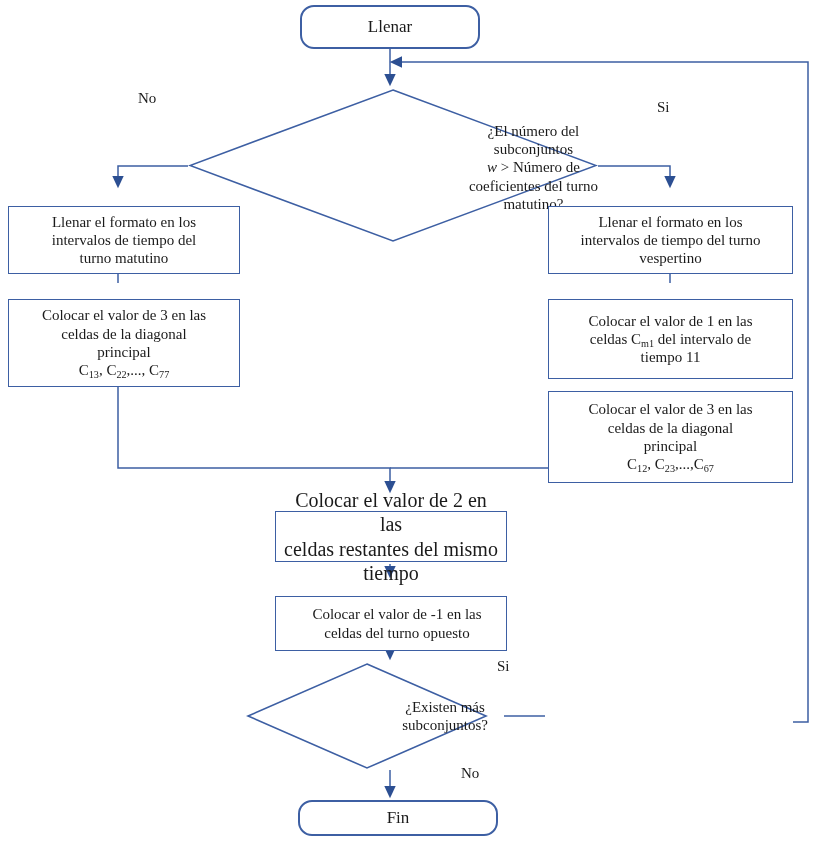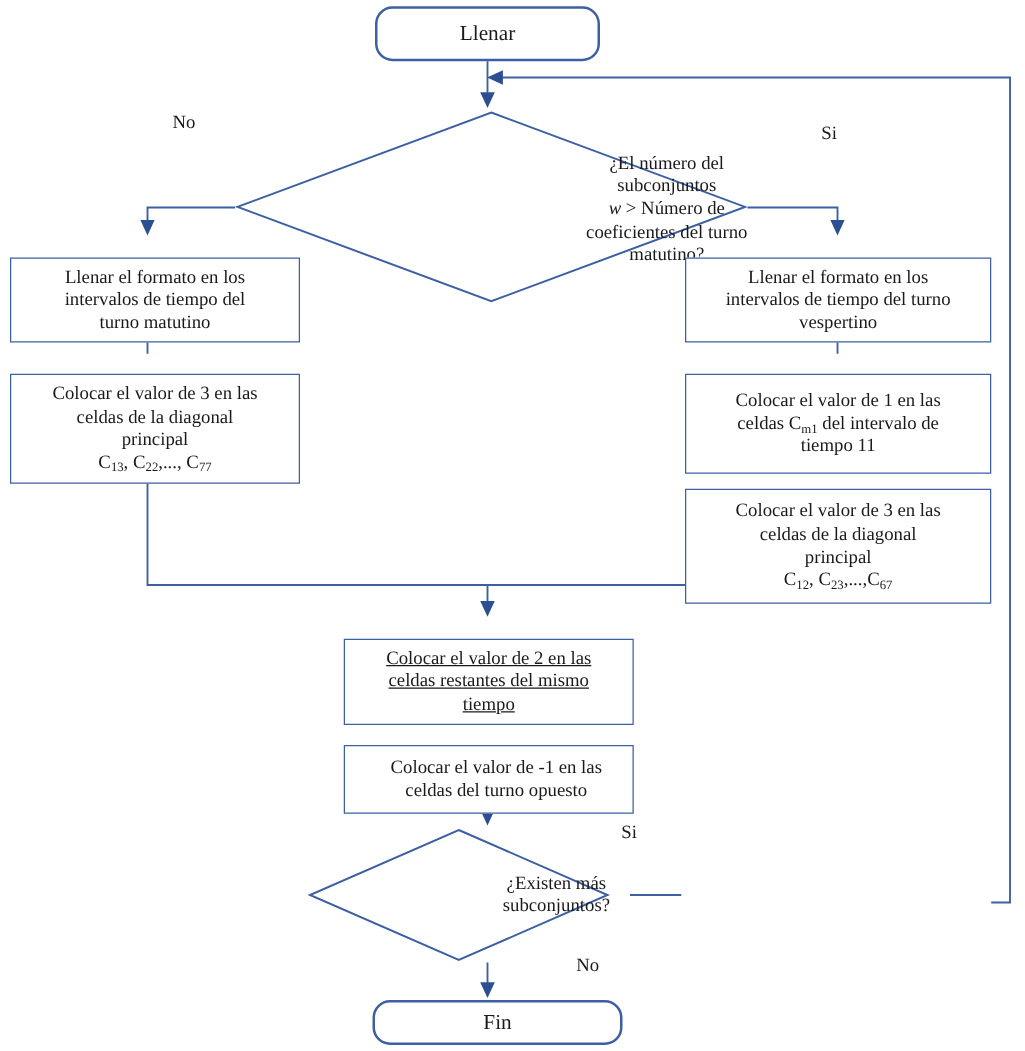--- a/index.html
+++ b/index.html
@@ -19,21 +19,21 @@
   i{font-style:italic;}
 
   
   #n-inicio{left:300px;top:5px;width:180px;height:44px;font-size:17px;}
   #n-fin{left:298px;top:800px;width:200px;height:36px;font-size:17px;}
   #n-llenar-mat{left:8px;top:190px;width:232px;height:68px;font-size:15px;}
   #n-llenar-ves{left:548px;top:190px;width:245px;height:68px;font-size:15px;}
   #n-val3-mat{left:8px;top:283px;width:232px;height:88px;font-size:15px;}
   #n-val1-ves{left:548px;top:283px;width:245px;height:80px;font-size:15px;}
   #n-val3-ves{left:548px;top:375px;width:245px;height:92px;font-size:15px;}
-  #n-val2{left:275px;top:495px;width:232px;height:69px;font-size:15px;text-decoration:underline;}
+  #n-val2{left:275px;top:495px;width:232px;height:51px;font-size:20px;}
   #n-valm1{left:275px;top:580px;width:232px;height:55px;font-size:15px;padding-left:12px;}
   #n-continuar{left:545px;top:690px;width:248px;height:65px;font-size:15px;}
 
   .diamond{position:absolute;}
   .diamond .dtxt{position:absolute;left:0;top:0;width:100%;height:100%;
         display:flex;align-items:center;justify-content:flex-end;text-align:center;
         line-height:1.22;}
   #d-num{left:188px;top:88px;width:410px;height:155px;font-size:15px;}
   #d-num .dtxt{padding-top:2px;}
   #d-sub{left:246px;top:662px;width:242px;height:108px;font-size:15px;}

